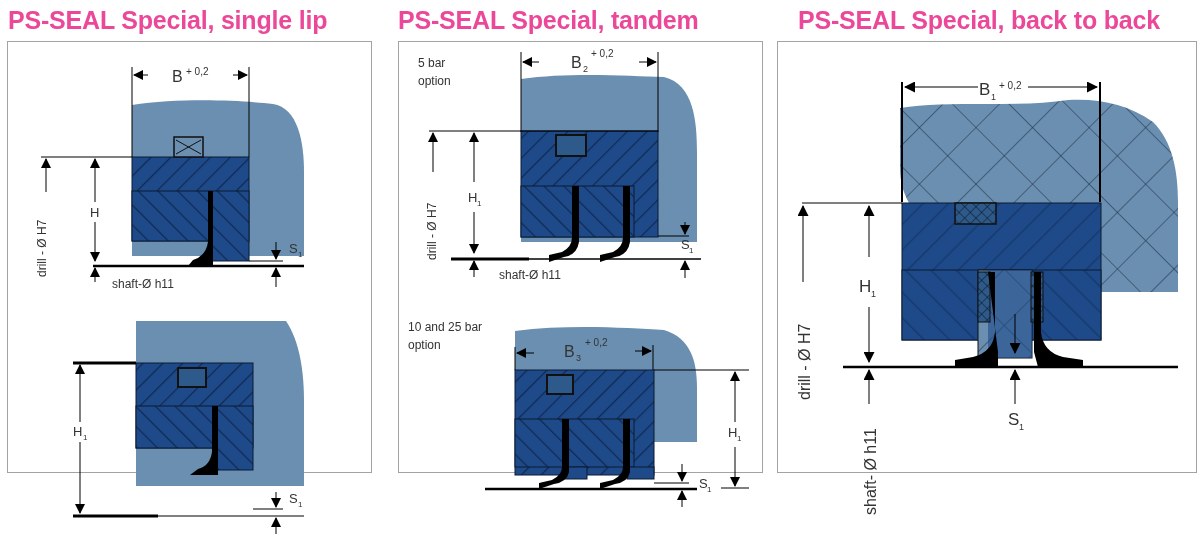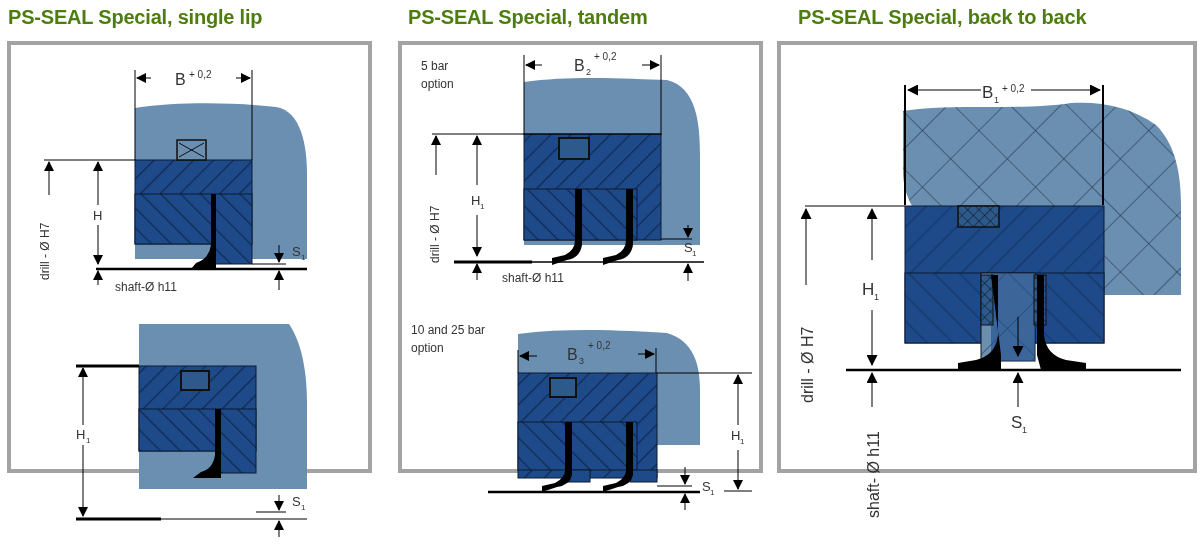--- a/index.html
+++ b/index.html
@@ -1,27 +1,27 @@
 <!DOCTYPE html>
 <html><head>
 <meta charset="utf-8">
 <style>
   html, body { margin:0; padding:0; background:#ffffff; }
   body { width:1202px; height:551px; position:relative; overflow:hidden;
          font-family:"Liberation Sans", "DejaVu Sans", sans-serif; }
-  .title { position:absolute; top:6px; font-weight:bold; font-size:20px; color:#4d7c0f; white-space:nowrap; letter-spacing:-0.2px; }
-  .panel { position:absolute; top:41px; height:432px; border:4px solid #a3a3a3; box-sizing:border-box; background:#fff; }
+  .title { position:absolute; top:6px; font-weight:bold; font-size:25px; color:#ec4899; white-space:nowrap; letter-spacing:-0.2px; }
+  .panel { position:absolute; top:41px; height:432px; border:1px solid #a3a3a3; box-sizing:border-box; background:#fff; }
   .panel svg { position:absolute; left:0; top:0; }
   svg text { font-family:"Liberation Sans Narrow","Liberation Sans", sans-serif; fill:#333; }
 </style>
 </head>
 <body>
 
 <div class="title" style="left:8px;">PS-SEAL Special, single lip</div>
-<div class="title" style="left:398px;margin-left:10px;">PS-SEAL Special, tandem</div>
+<div class="title" style="left:398px;">PS-SEAL Special, tandem</div>
 <div class="title" style="left:798px;">PS-SEAL Special, back to back</div>
 
 <div class="panel" style="left:7px; width:365px;">
 <svg width="365" height="503" viewBox="0 0 365 503">
   <defs>
     <marker id="ah" markerWidth="10" markerHeight="10" refX="9" refY="5" orient="auto" markerUnits="userSpaceOnUse">
       <path d="M0,0 L10,5 L0,10 z" fill="#000"></path>
     </marker>
     <pattern id="hatch" width="14" height="14" patternUnits="userSpaceOnUse" patternTransform="rotate(45)">
       <rect width="14" height="14" fill="#1e4a8a"></rect>

